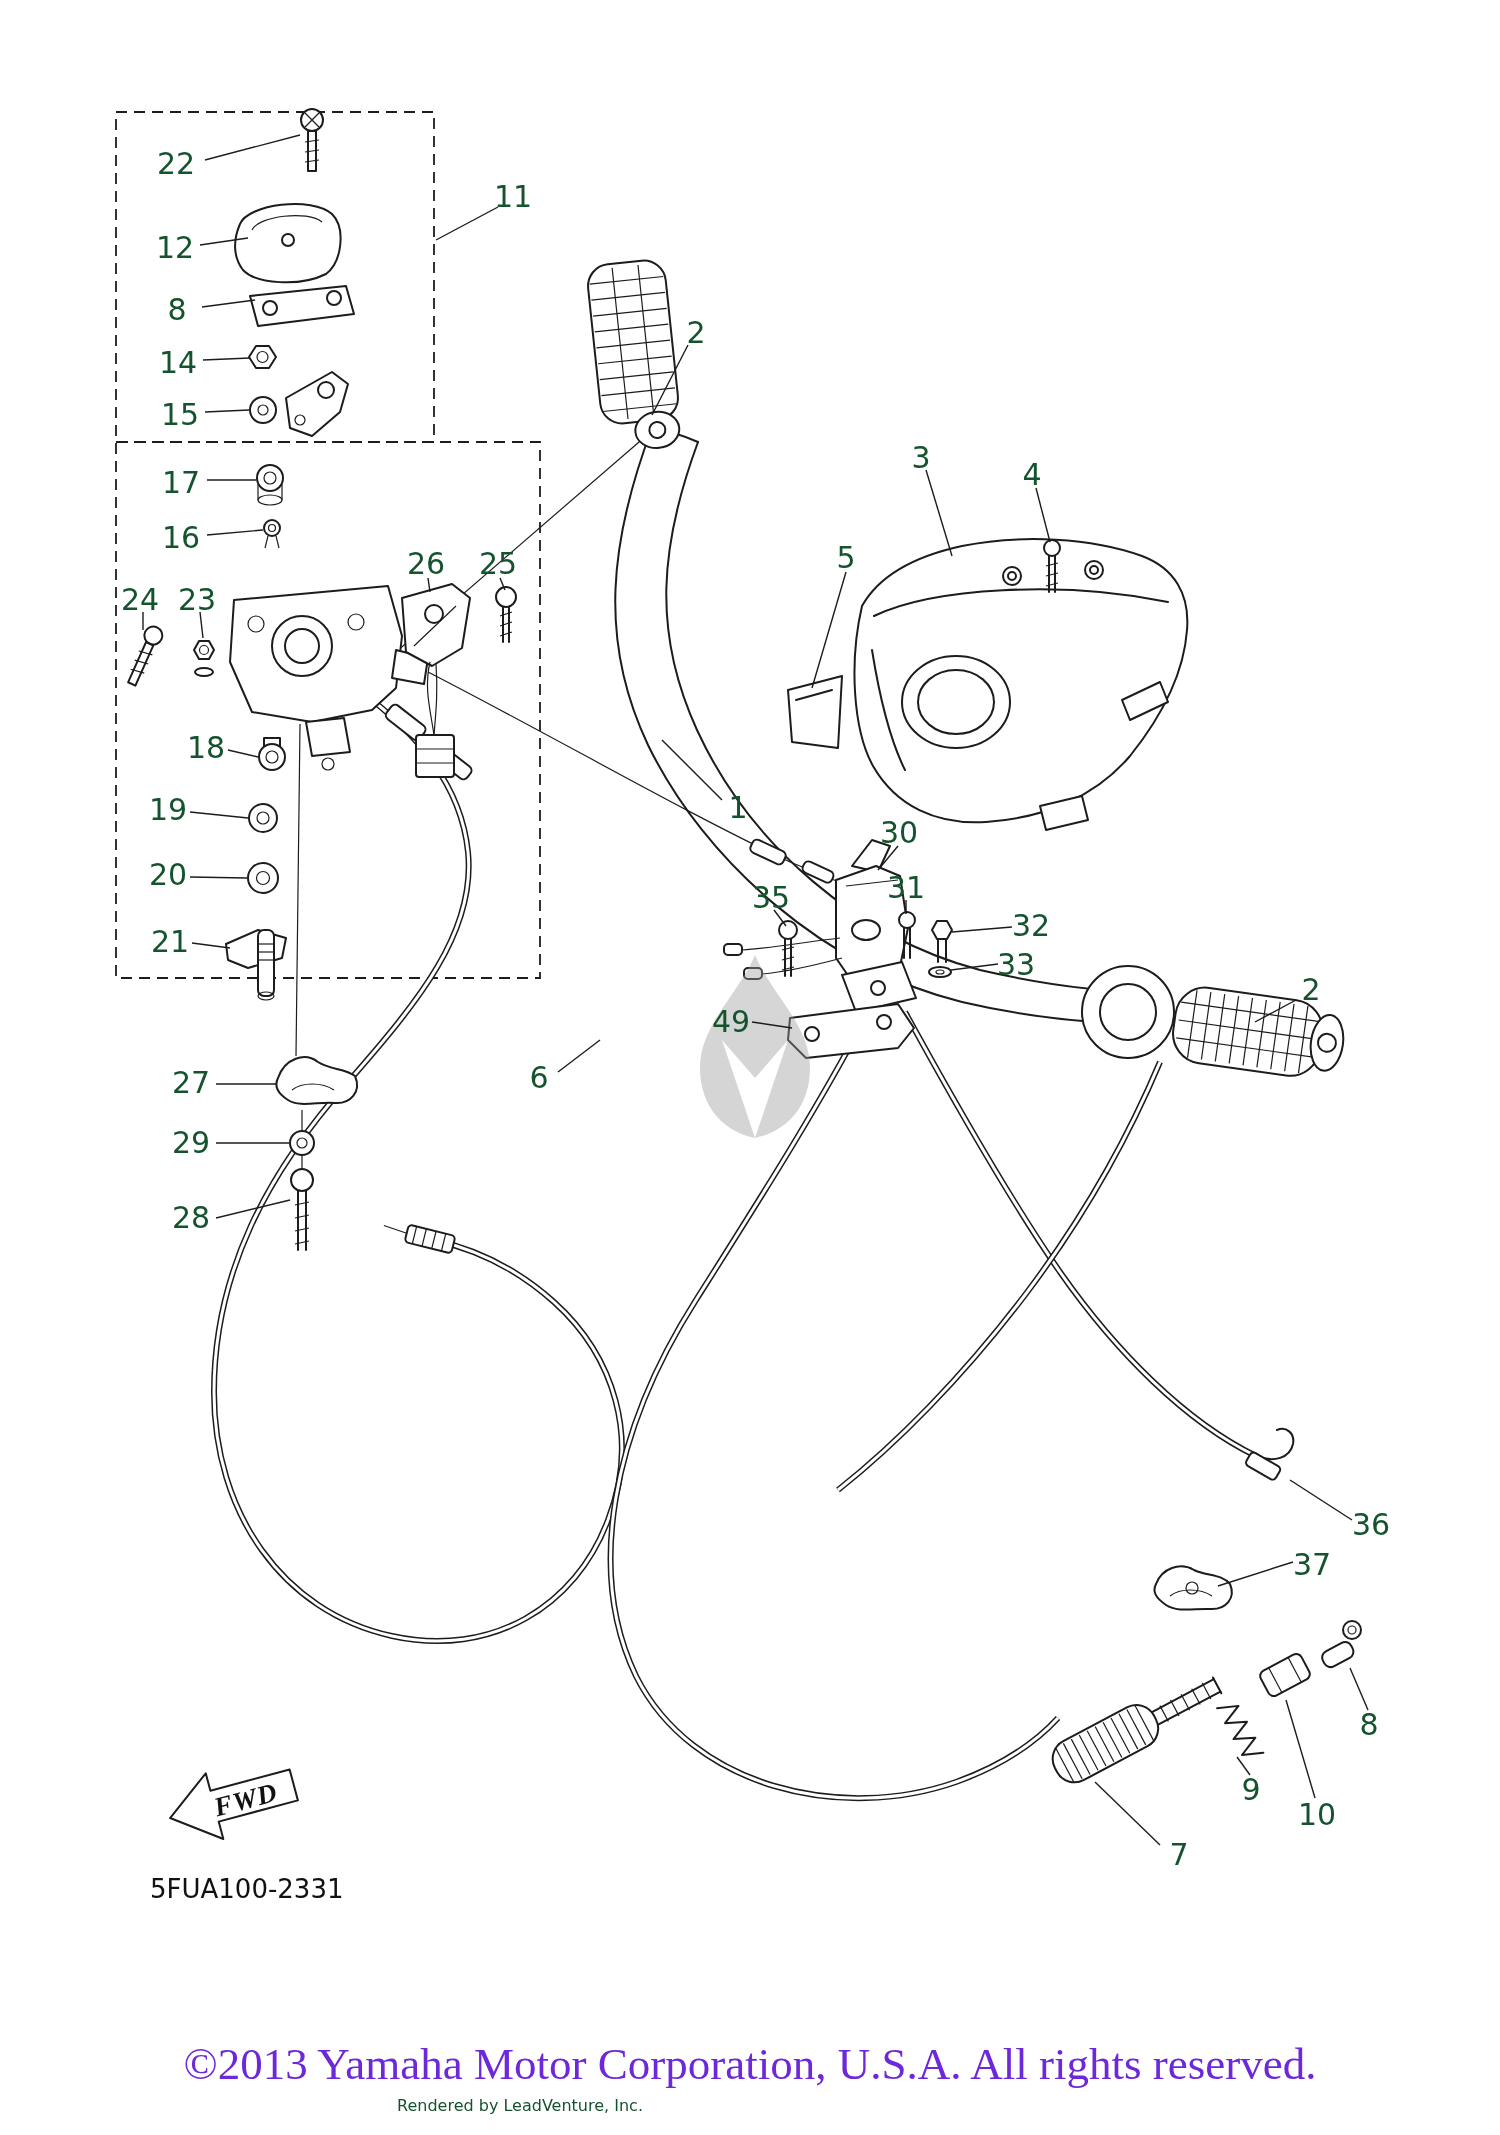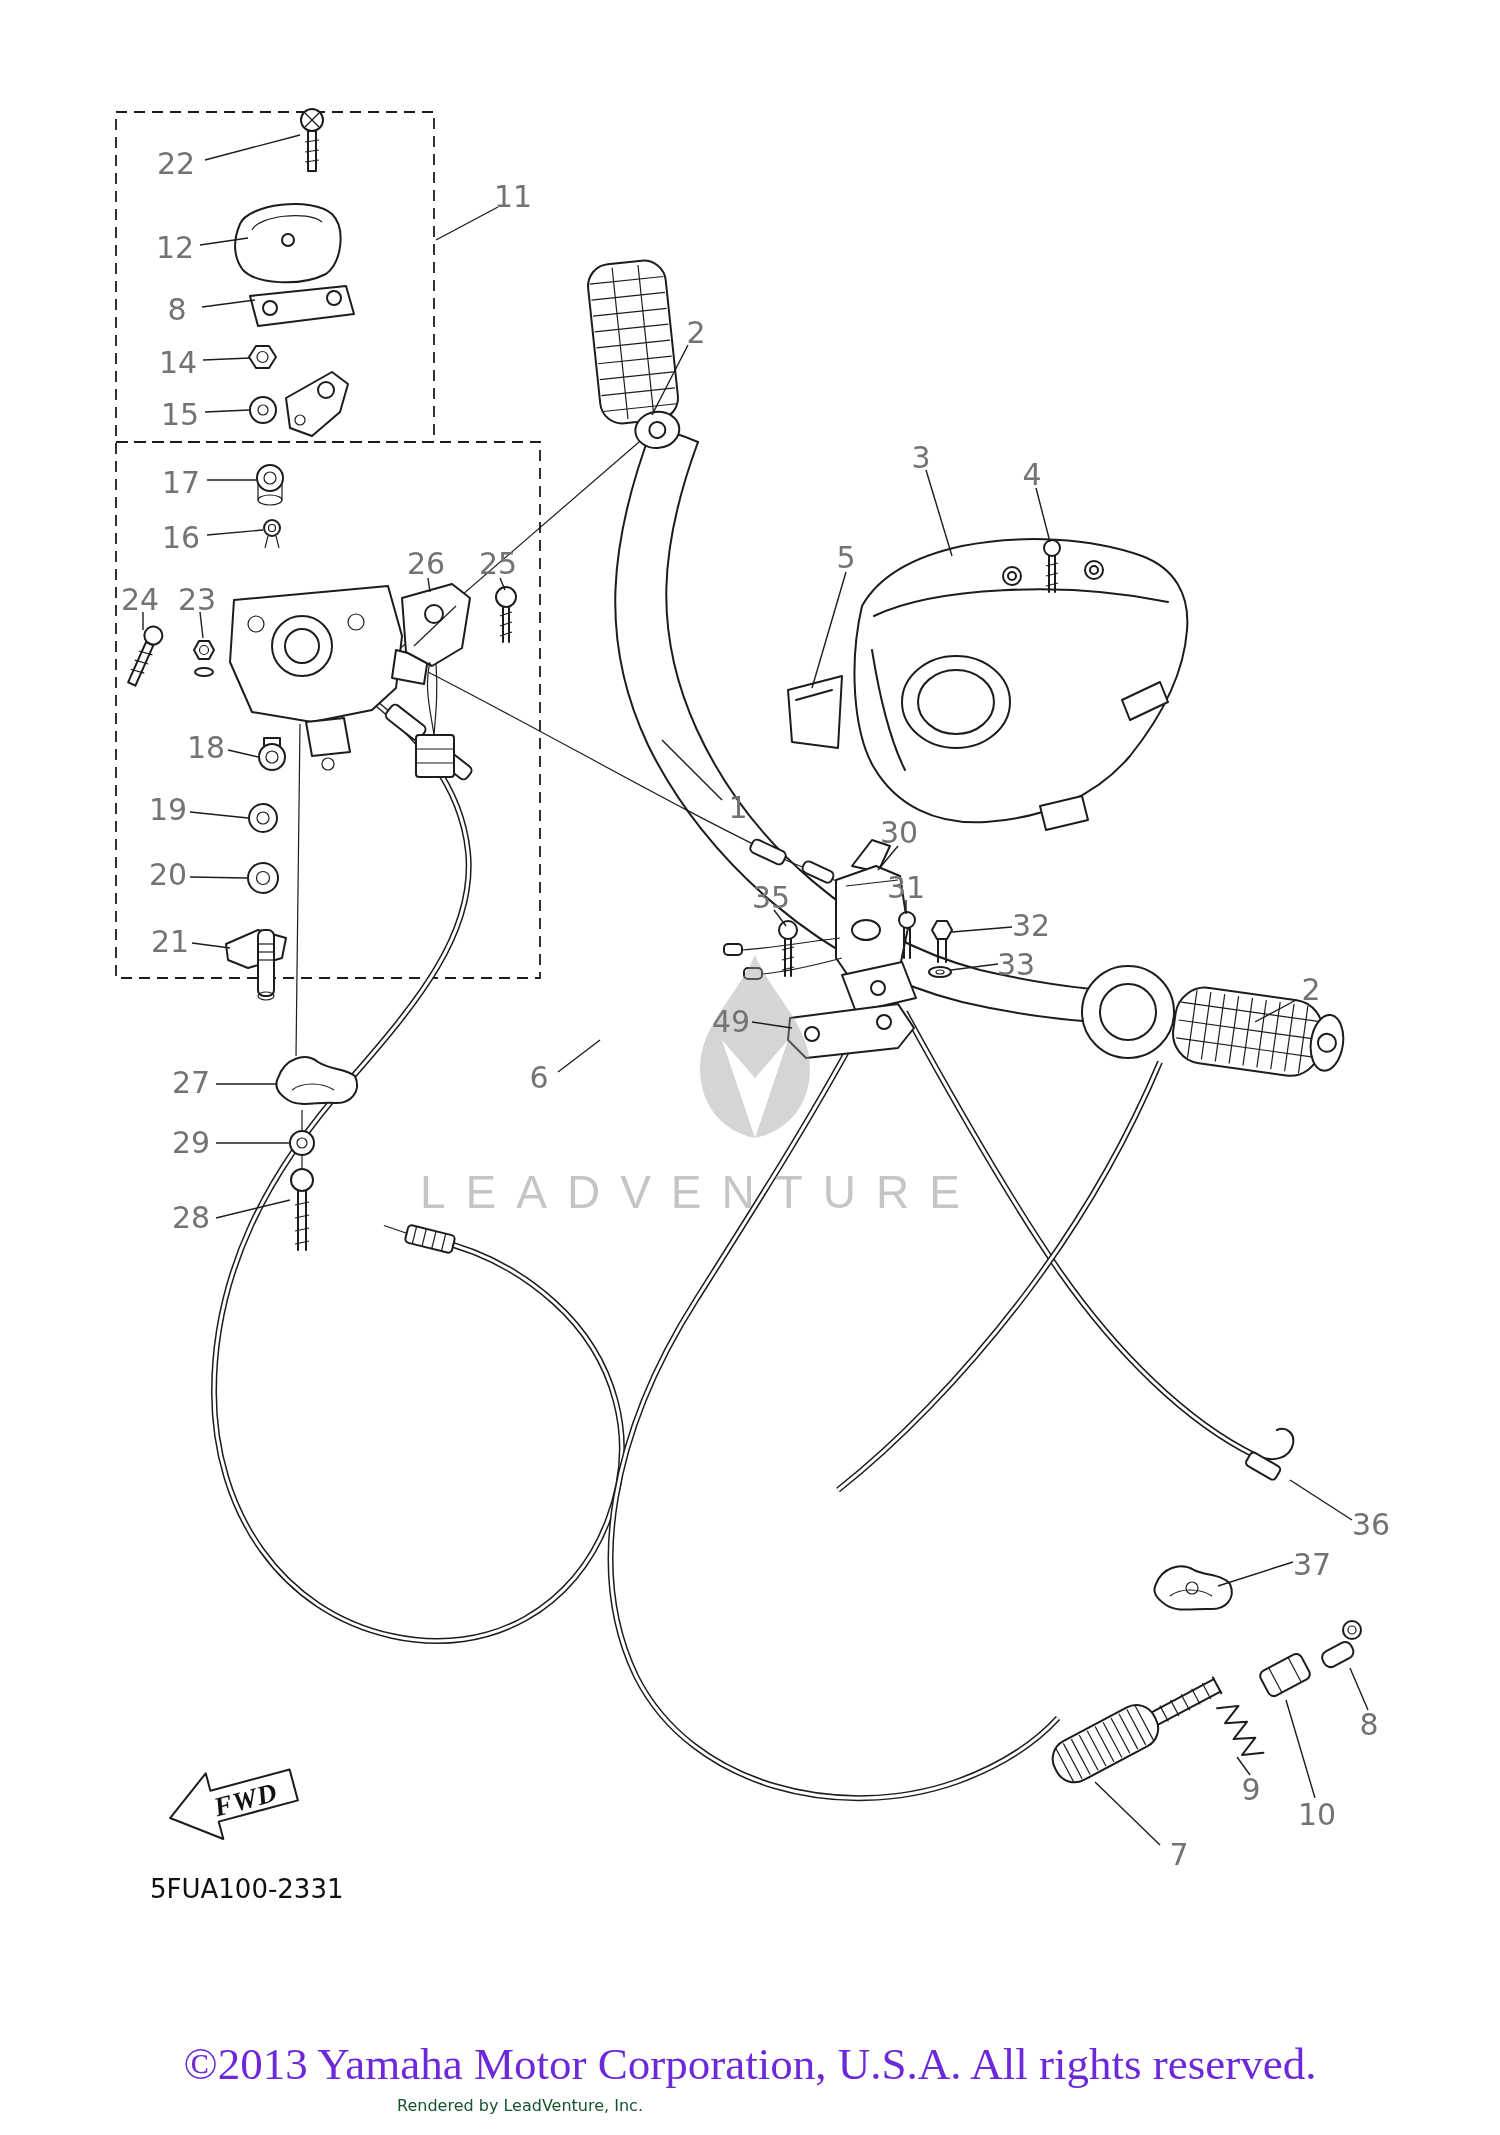--- a/index.html
+++ b/index.html
@@ -7,21 +7,21 @@
          font-family:"DejaVu Sans",sans-serif;color:#111;}
   .stage svg{position:absolute;left:0;top:0;}
   .ln{stroke:#1c1c1c;stroke-width:2;fill:none;stroke-linecap:round;stroke-linejoin:round;}
   .lnt{stroke:#1c1c1c;stroke-width:1.2;fill:none;}
   .fw{fill:#fff;stroke:#1c1c1c;stroke-width:2;stroke-linejoin:round;}
   .ldr{stroke:#1c1c1c;stroke-width:1.4;}
   .cbl{fill:none;stroke:#1c1c1c;stroke-width:6;}
   .cblw{fill:none;stroke:#fff;stroke-width:3;}
   .dash{fill:none;stroke:#1c1c1c;stroke-width:1.8;stroke-dasharray:11 7;}
   .callout{position:absolute;transform:translate(-50%,-50%);font:30px "DejaVu Sans",sans-serif;
-           color:#737373;white-space:nowrap;}
+           color:#14532d;white-space:nowrap;}
   .code{position:absolute;left:150px;top:1874px;font:26px "DejaVu Sans",sans-serif;color:#111;}
   .fwd{position:absolute;left:246px;top:1800px;transform:translate(-50%,-50%) rotate(-15deg);
        font:italic 700 27px "Liberation Serif",serif;color:#111;letter-spacing:1px;}
   .wm-text{position:absolute;left:700px;top:1192px;transform:translate(-50%,-50%);
            font:500 46px "Liberation Sans",sans-serif;letter-spacing:20px;
            color:rgba(150,150,150,0.55);white-space:nowrap;}
   .copyright{position:absolute;left:0;top:2038px;width:100%;text-align:center;
              font:45px "Liberation Serif",serif;color:#6d28d9;white-space:nowrap;}
   .rendered{position:absolute;left:520px;top:2096px;transform:translateX(-50%);
             font:16px "DejaVu Sans",sans-serif;color:#14532d;white-space:nowrap;}
@@ -429,17 +429,16 @@
 <span class="callout" style="left:539px;top:1077px">6</span>
 <span class="callout" style="left:1371px;top:1524px">36</span>
 <span class="callout" style="left:1312px;top:1564px">37</span>
 <span class="callout" style="left:1251px;top:1789px">9</span>
 <span class="callout" style="left:1317px;top:1814px">10</span>
 <span class="callout" style="left:1369px;top:1724px">8</span>
 <span class="callout" style="left:1179px;top:1854px">7</span>
 
 <span class="fwd">FWD</span>
 <span class="code">5FUA100-2331</span>
-<div class="wm-text">LEADVENTURE</div>
 <div class="copyright">©2013 Yamaha Motor Corporation, U.S.A. All rights reserved.</div>
 <div class="rendered">Rendered by LeadVenture, Inc.</div>
 
 </div>
 
 </body></html>

